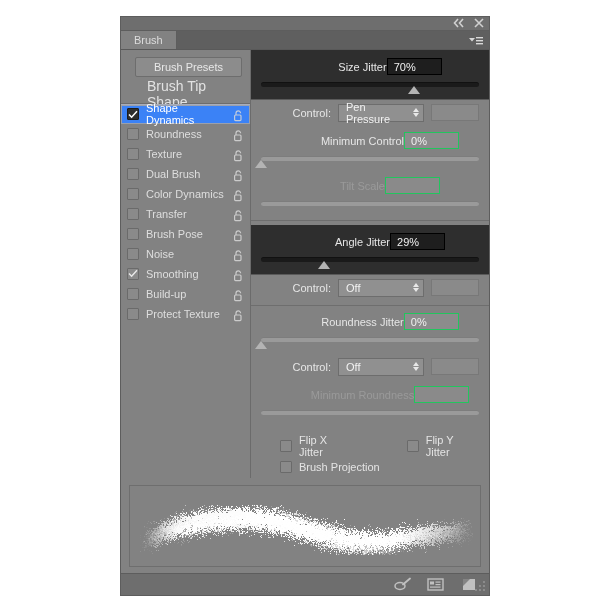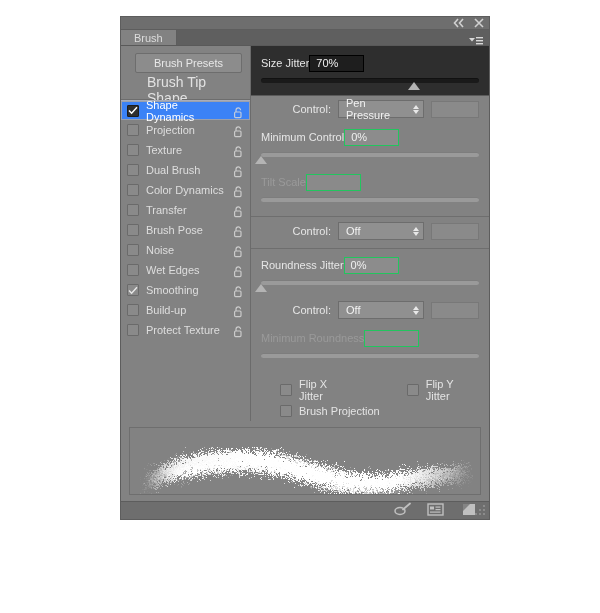--- a/index.html
+++ b/index.html
@@ -7,21 +7,21 @@
     width: 600px; height: 613px;
     background: #ffffff;
     font-family: "Liberation Sans", sans-serif;
     overflow: hidden;
   }
 
   
   .panel {
     position: absolute;
     left: 120px; top: 16px;
-    width: 370px; height: 504px;
+    width: 370px; height: 580px;
     background: #828282;
     border: 1px solid #5d5d5d;
     display: flex; flex-direction: column;
   }
 
   
   .titlebar {
     height: 16px;
     background: #6e6e6e;
     border-bottom: 1px solid #5d5d5d;
@@ -121,22 +121,23 @@
     background: #828282;
     position: relative;
     overflow: hidden;
   }
   .hl-block {
     background: #2e2e2e;
     padding: 8px 10px 4px 10px;
     box-shadow: 0 1px 0 #5a5a5a;
   }
   .row-head {
-    display: flex; align-items: center; justify-content: flex-start;
+    display: flex; align-items: center; justify-content: center;
     height: 18px;
+    margin-left: 40px;
   }
   .lbl { font-size: 11px; color: #e6e6e6; }
   .lbl.dim { color: #9a9a9a; }
   .valbox {
     width: 55px; height: 17px;
     background: #8c8c8c;
     border: 1px solid #22c55e;
     color: #f0f0f0; font-size: 11px;
     display: flex; align-items: center;
     padding-left: 6px;
@@ -288,21 +289,21 @@
           <span class="lock">
             <svg width="11" height="12" viewBox="0 0 11 12">
                 <path d="M3 5 V3.2 A2.3 2.3 0 0 1 7.6 3.2" fill="none" stroke="#d8d8d8" stroke-width="1.2"></path>
                 <rect x="1.6" y="5" width="6.4" height="5.6" rx="1" fill="none" stroke="#d8d8d8" stroke-width="1.2"></rect>
               </svg>
           </span>
         </div>
 
         <div class="dyn-row">
           <span class="cb"></span>
-          <span class="dyn-label">Projection</span>
+          <span class="dyn-label">Roundness</span>
           <span class="lock">
             <svg width="11" height="12" viewBox="0 0 11 12">
                 <path d="M3 5 V3.2 A2.3 2.3 0 0 1 7.6 3.2" fill="none" stroke="#d8d8d8" stroke-width="1.2"></path>
                 <rect x="1.6" y="5" width="6.4" height="5.6" rx="1" fill="none" stroke="#d8d8d8" stroke-width="1.2"></rect>
               </svg>
           </span>
         </div>
 
         <div class="dyn-row">
           <span class="cb"></span>
@@ -363,30 +364,20 @@
           <span class="cb"></span>
           <span class="dyn-label">Noise</span>
           <span class="lock">
             <svg width="11" height="12" viewBox="0 0 11 12">
                 <path d="M3 5 V3.2 A2.3 2.3 0 0 1 7.6 3.2" fill="none" stroke="#d8d8d8" stroke-width="1.2"></path>
                 <rect x="1.6" y="5" width="6.4" height="5.6" rx="1" fill="none" stroke="#d8d8d8" stroke-width="1.2"></rect>
               </svg>
           </span>
         </div>
 
-        <div class="dyn-row">
-          <span class="cb"></span>
-          <span class="dyn-label">Wet Edges</span>
-          <span class="lock">
-            <svg width="11" height="12" viewBox="0 0 11 12">
-                <path d="M3 5 V3.2 A2.3 2.3 0 0 1 7.6 3.2" fill="none" stroke="#d8d8d8" stroke-width="1.2"></path>
-                <rect x="1.6" y="5" width="6.4" height="5.6" rx="1" fill="none" stroke="#d8d8d8" stroke-width="1.2"></rect>
-              </svg>
-          </span>
-        </div>
 
         <div class="dyn-row">
           <span class="cb">
             <svg width="10" height="9" viewBox="0 0 10 9">
                 <path d="M1 4.5 L3.6 7.2 L9 1.2" stroke="#e8e8e8" stroke-width="1.4" fill="none"></path>
               </svg>
           </span>
           <span class="dyn-label">Smoothing</span>
           <span class="lock">
             <svg width="11" height="12" viewBox="0 0 11 12">
@@ -462,20 +453,30 @@
           <span class="lbl dim">Tilt Scale</span>
           <span class="valbox empty"></span>
         </div>
         <div class="slider">
           <div class="track"></div>
         </div>
       </div>
 
       <div class="sep"></div>
 
+      <div class="hl-block" style="margin-top:4px">
+        <div class="row-head">
+          <span class="lbl">Angle Jitter</span>
+          <span class="valbox">29%</span>
+        </div>
+        <div class="slider">
+          <div class="track"></div>
+          <div class="thumb" style="left:29%"></div>
+        </div>
+      </div>
 
       <div class="ctrl-row">
         <span class="ctrl-label">Control:</span>
         <div class="select">
           <span>Off</span>
           <span class="stepper">
               <i class="up"></i>
               <i class="dn"></i>
             </span>
         </div>

